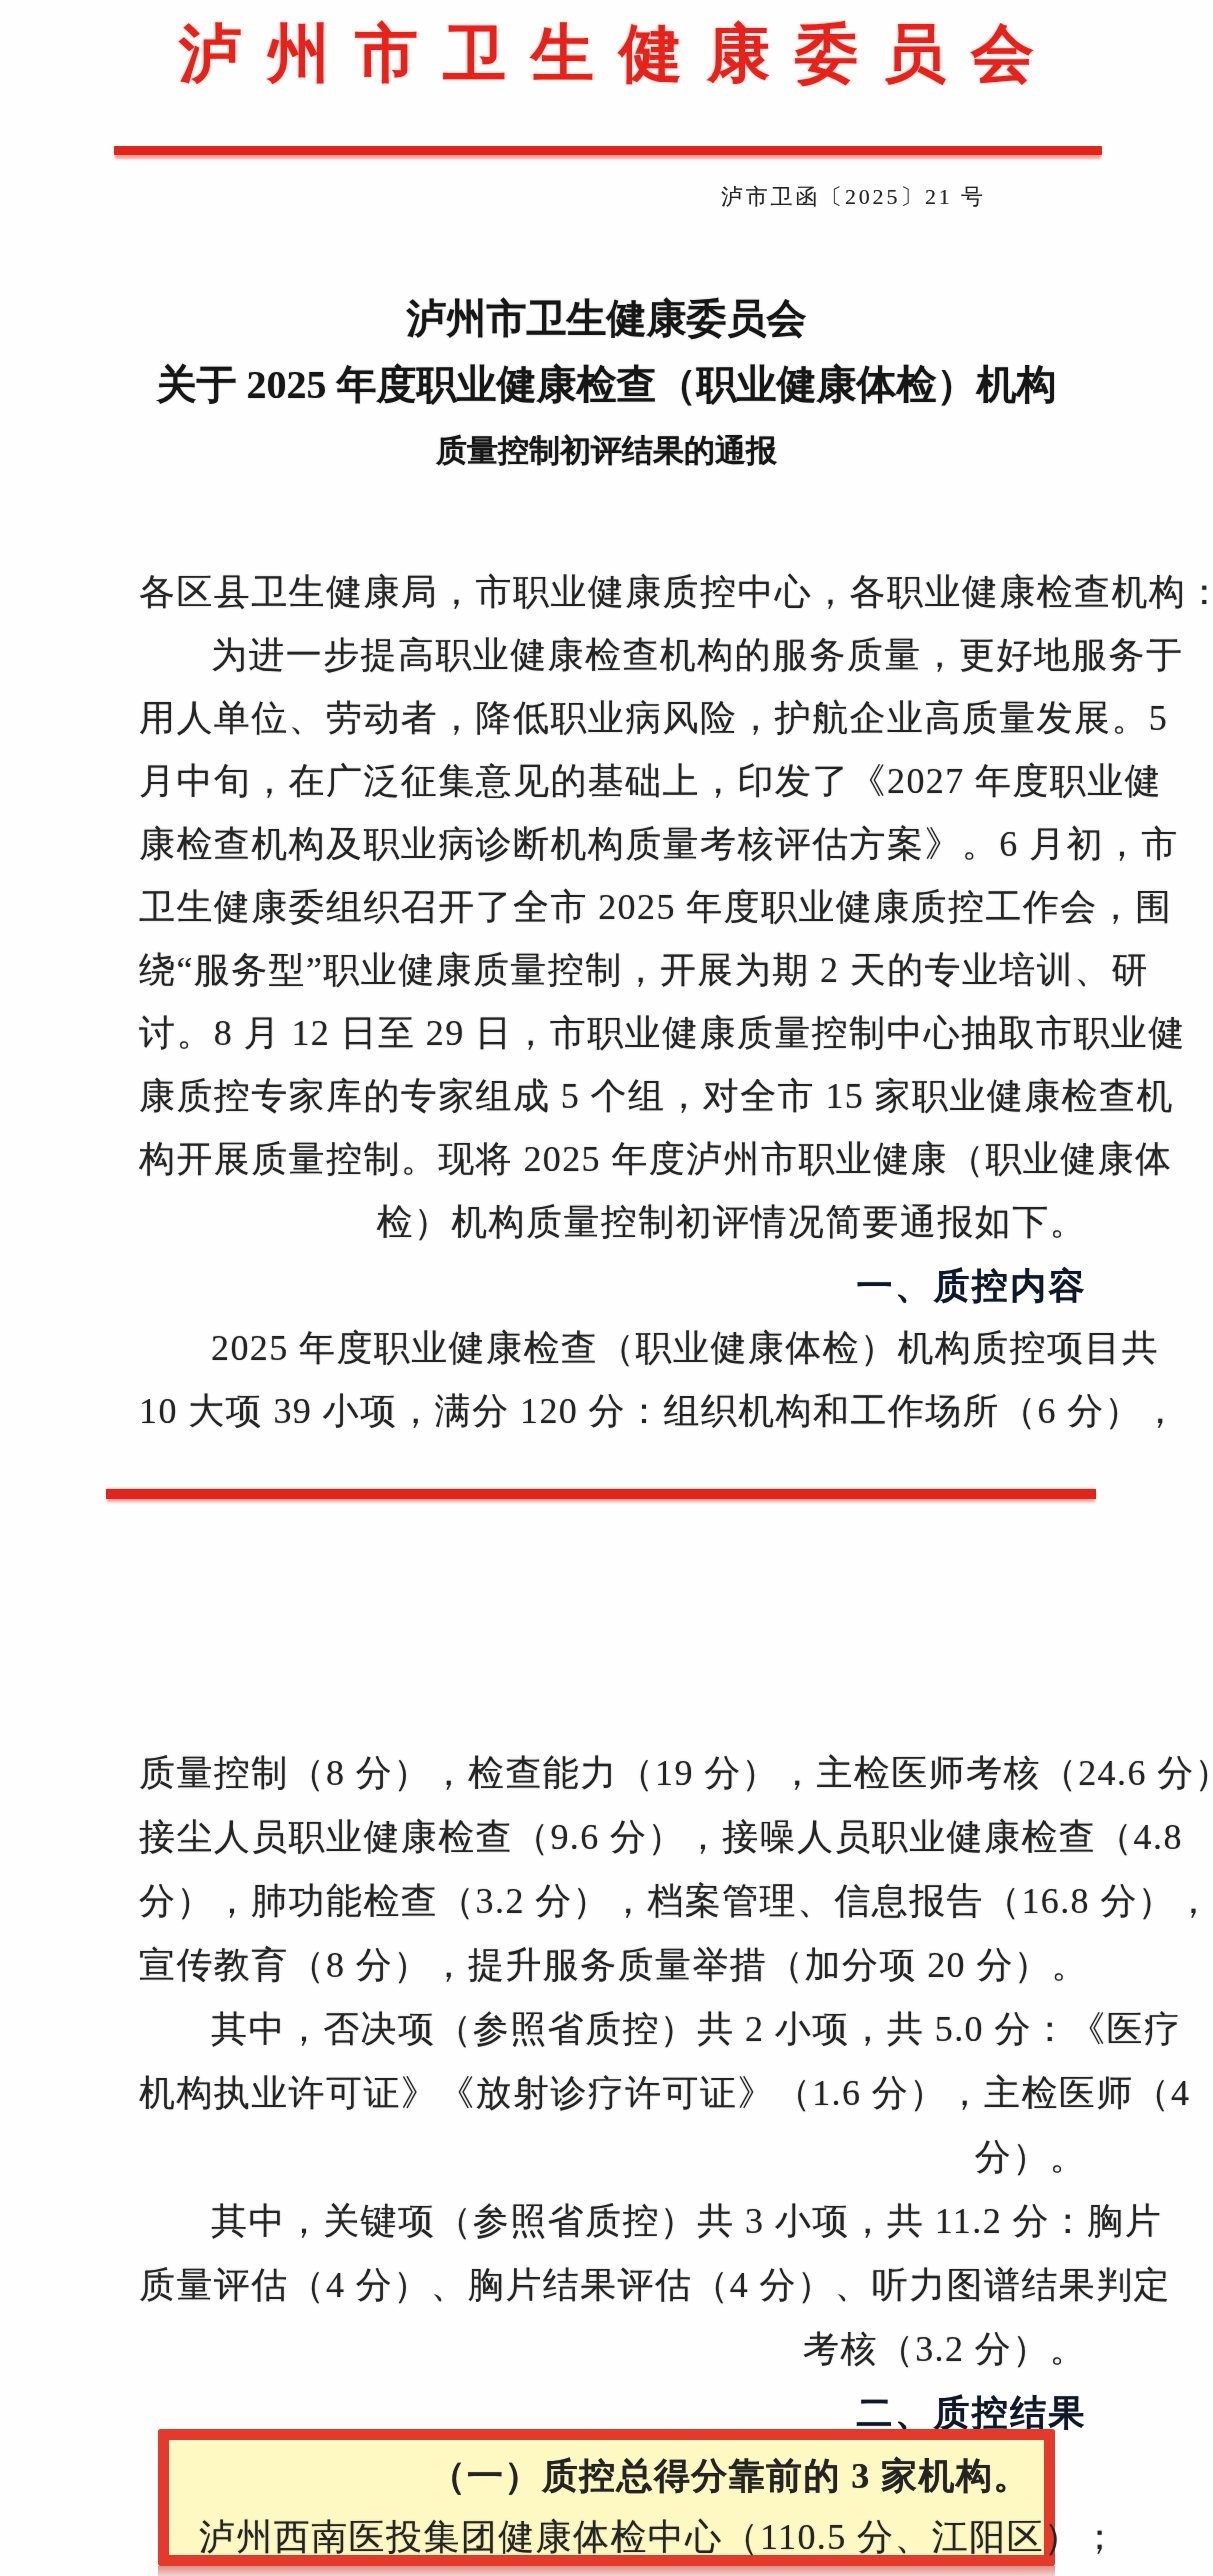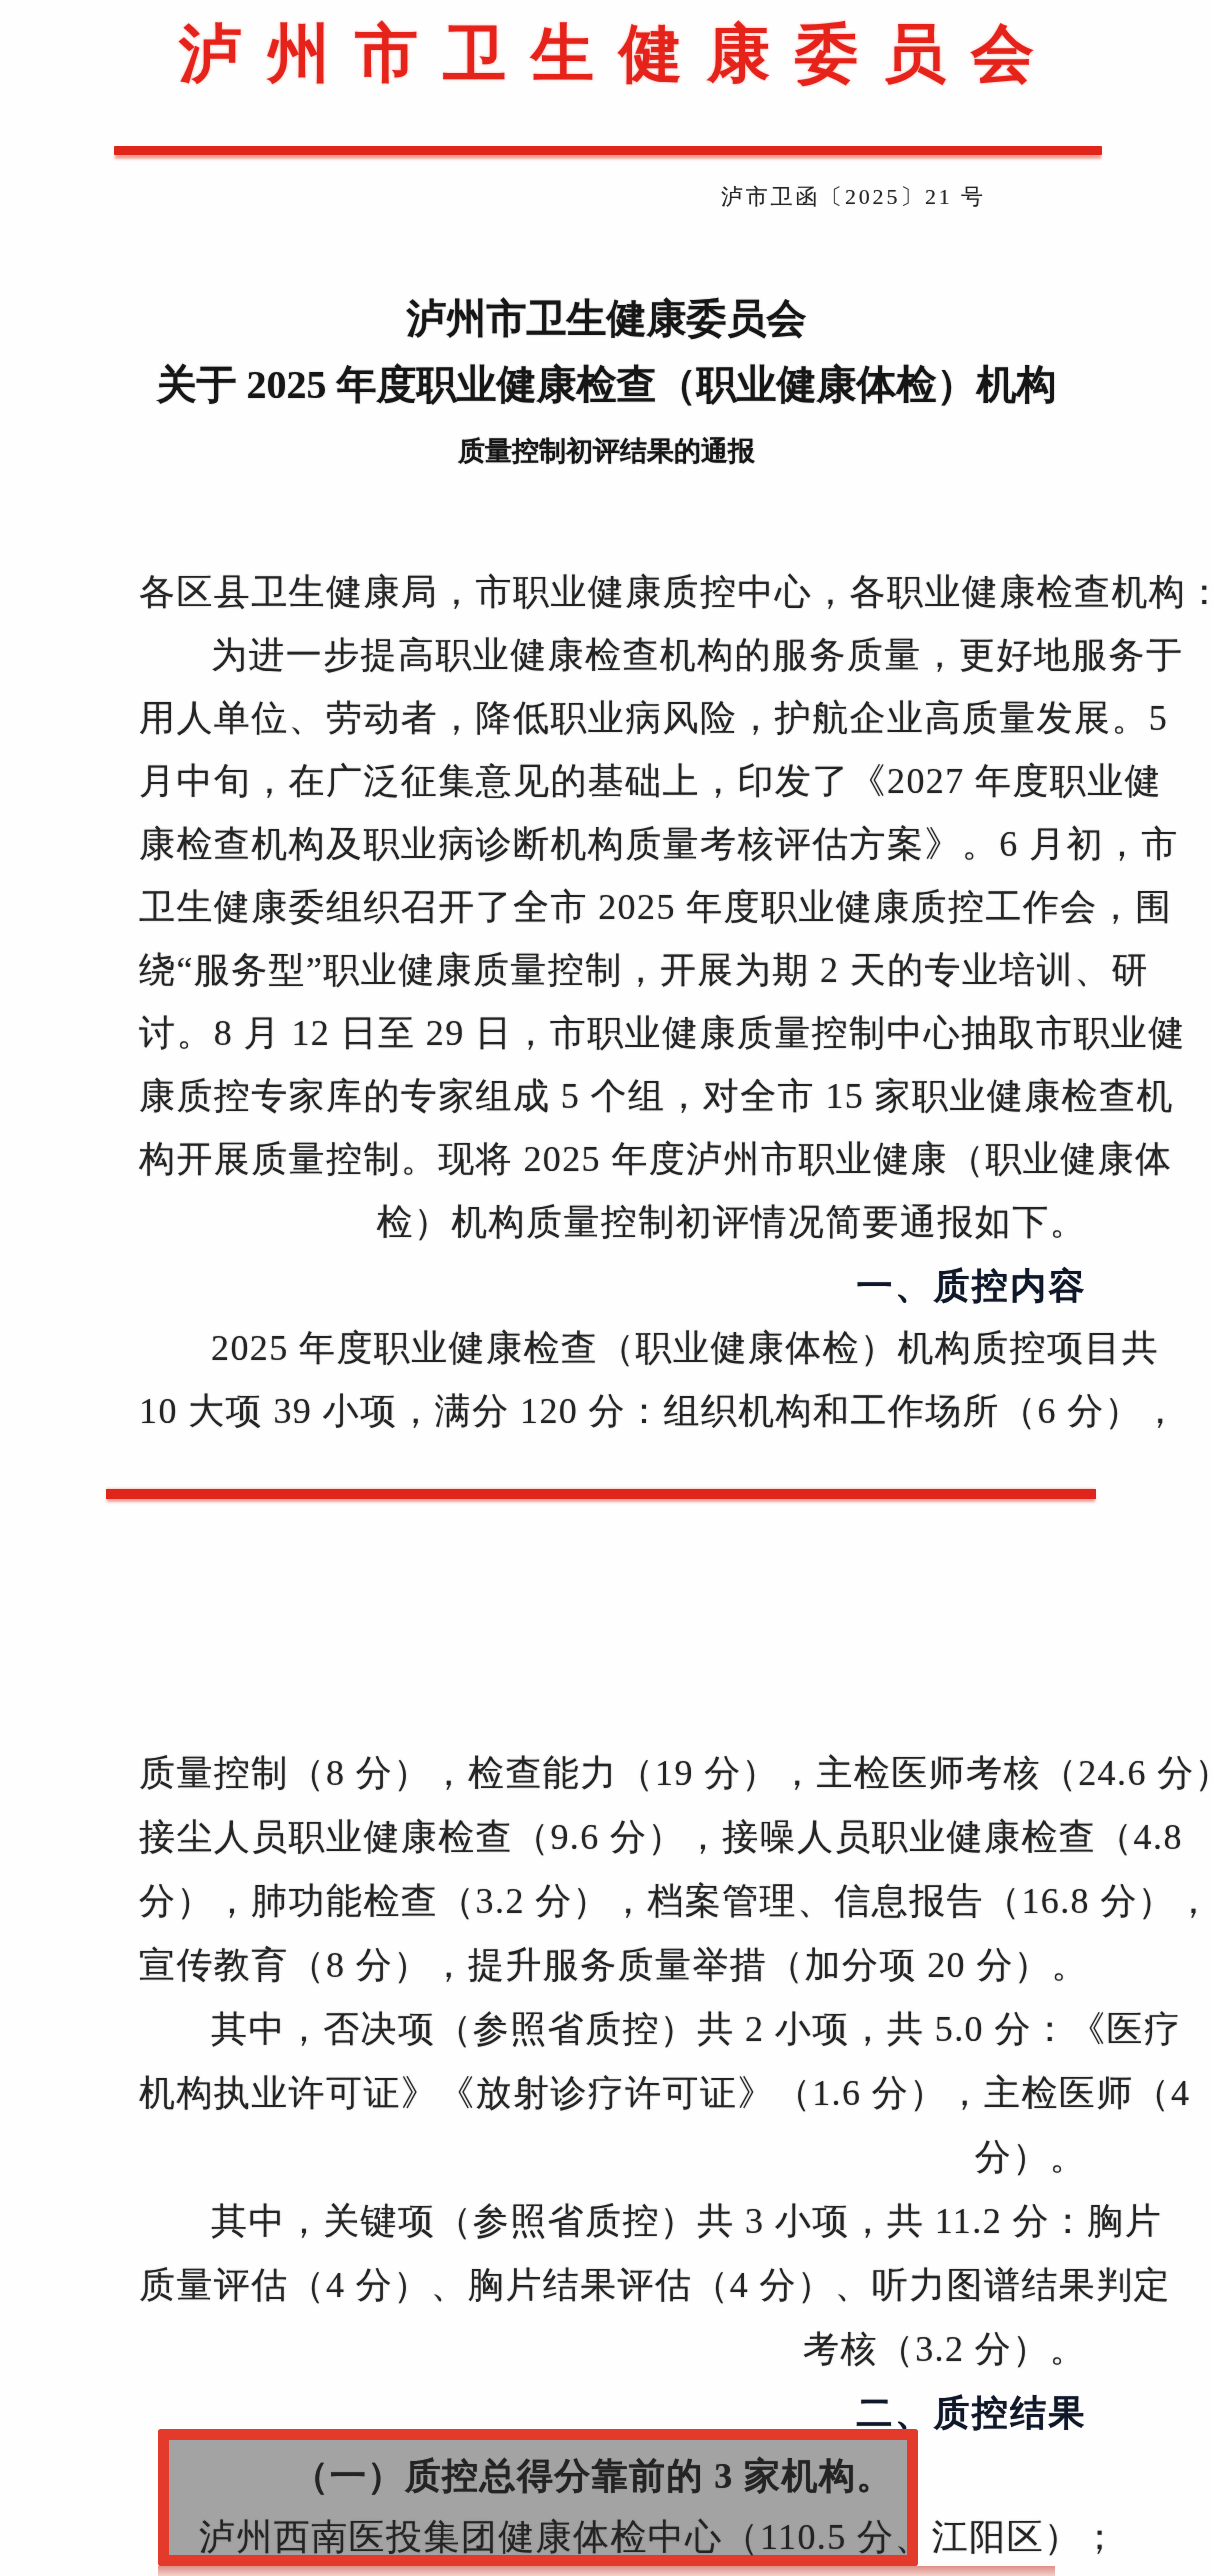--- a/index.html
+++ b/index.html
@@ -24,21 +24,21 @@
     position:absolute;top:182px;left:721px;
     font-size:22px;letter-spacing:2.8px;color:#262626;white-space:nowrap;
     text-shadow:0 0 0.9px rgba(40,40,40,.45);
   }
   
   .doc-title{
     position:absolute;top:286px;left:0;width:100%;text-align:center;
     font-weight:bold;font-size:40px;line-height:66px;color:#161616;
     text-shadow:0 0 1.4px rgba(25,25,25,.5);
   }
-  .doc-title .t3{font-size:27px;}
+  .doc-title .t3{font-size:31px;}
   
   .body-block{
     position:absolute;left:139px;width:948px;
     font-size:36px;color:#242424;
   }
   #body1{top:561px;}
   #body2{top:1741px;}
   .doc-line{
     height:63px;line-height:63px;white-space:nowrap;letter-spacing:1.4px;
     text-shadow:0 0 1.4px rgba(45,45,45,.5);
@@ -52,22 +52,22 @@
     letter-spacing:2.4px;text-shadow:0 0 0.9px rgba(25,25,25,.6);
   }
   
   .divider{
     position:absolute;top:1489px;left:106px;width:990px;height:10.4px;
     background:#e0251c;
     box-shadow:0 3.8px 2.8px -0.9px rgba(232,72,58,.5),0 -1.9px 1.9px -0.9px rgba(232,72,58,.3);
   }
   
   .result-box{
-    position:absolute;left:158px;top:2429px;width:760px;height:137px;
-    box-sizing:border-box;border:11.4px solid #e43a2b;background:#a3a3a3;
+    position:absolute;left:158px;top:2429px;width:897px;height:137px;
+    box-sizing:border-box;border:11.4px solid #e43a2b;background:#fef9c3;
     padding:5.7px 13.3px 0 30px;border-radius:2.8px;
   }
   .result-box .doc-line{height:61px;line-height:61px;}
   .result-box .doc-line.bold{
     font-family:"Liberation Serif","DejaVu Serif",serif;
     letter-spacing:1.4px;color:#242424;
   }
   .box-under{
     position:absolute;left:158px;top:2566px;width:897px;height:10.4px;
     background:linear-gradient(180deg,#dd8f86,#f3d2cd);

